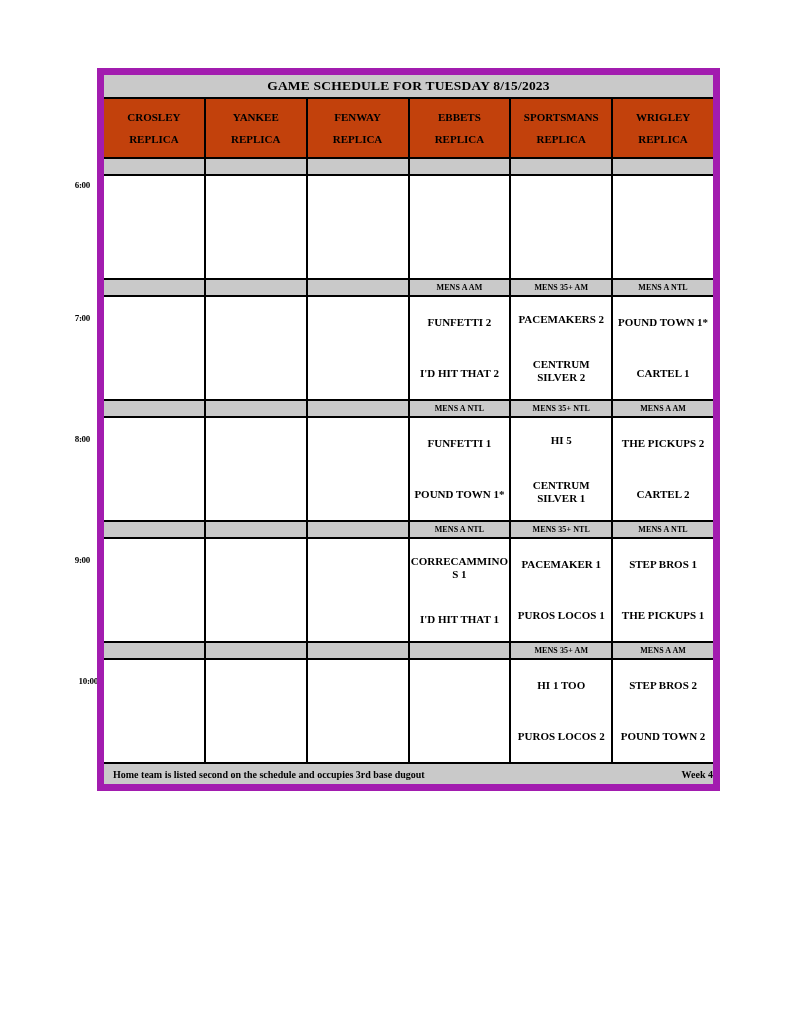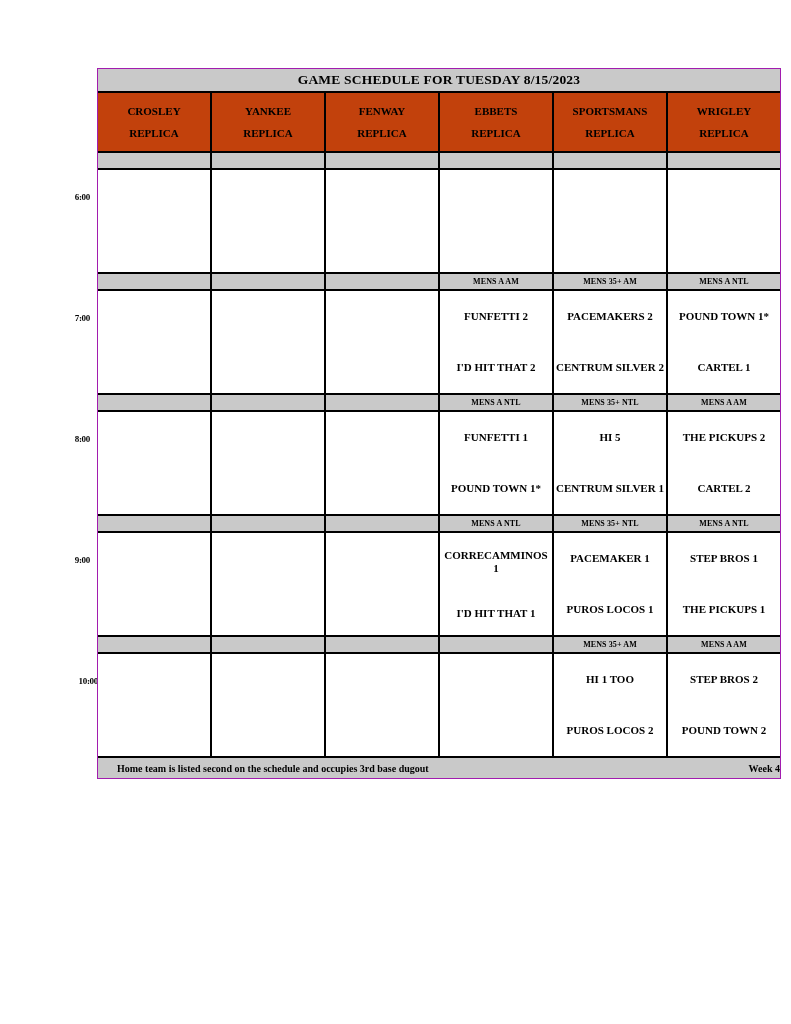--- a/index.html
+++ b/index.html
@@ -14,34 +14,34 @@
   
   .time-gutter { position: absolute; left: 0; top: 0; width: 90px; height: 100%; }
   .time-label {
     position: absolute;
     width: 90px;
     text-align: right;
     font-size: 9px;
     line-height: 13px;
     letter-spacing: -0.3px;
   }
-  .tl-0 { top: 191px; }
+  .tl-0 { top: 179px; }
   .tl-1 { top: 312px; }
   .tl-2 { top: 433px; }
   .tl-3 { top: 554px; }
   .tl-4 { top: 675px; margin-left: 8px; }
 
   
   .schedule {
     position: absolute;
     left: 97px;
     top: 68px;
-    width: 684px;
+    width: 623px;
     background: #000000;
-    border: 1px solid #a21caf;
+    border: 7px solid #a21caf;
     display: grid;
     grid-template-columns: repeat(6, 1fr);
     grid-template-rows: 22px 58px 15px 102px 15px 102px 15px 102px 15px 102px 15px 102px 20px;
     gap: 2px;
   }
 
   .title-cell {
     grid-column: 1 / -1;
     background: #C9C9C9;
     display: flex;
@@ -90,21 +90,21 @@
     word-break: break-word;
   }
 
   .footer-cell {
     grid-column: 1 / -1;
     background: #C9C9C9;
     display: flex;
     align-items: center;
     font-size: 10px;
   }
-  .footer-note { flex: 1; text-align: left; padding-left: 19px; }
+  .footer-note { flex: 1; text-align: left; padding-left: 9px; }
   .footer-week { width: 101px; text-align: right; }
 </style>
 </head>
 <body>
 
 <div class="time-gutter">
   <div class="time-label tl-0">6:00</div>
   <div class="time-label tl-1">7:00</div>
   <div class="time-label tl-2">8:00</div>
   <div class="time-label tl-3">9:00</div>

